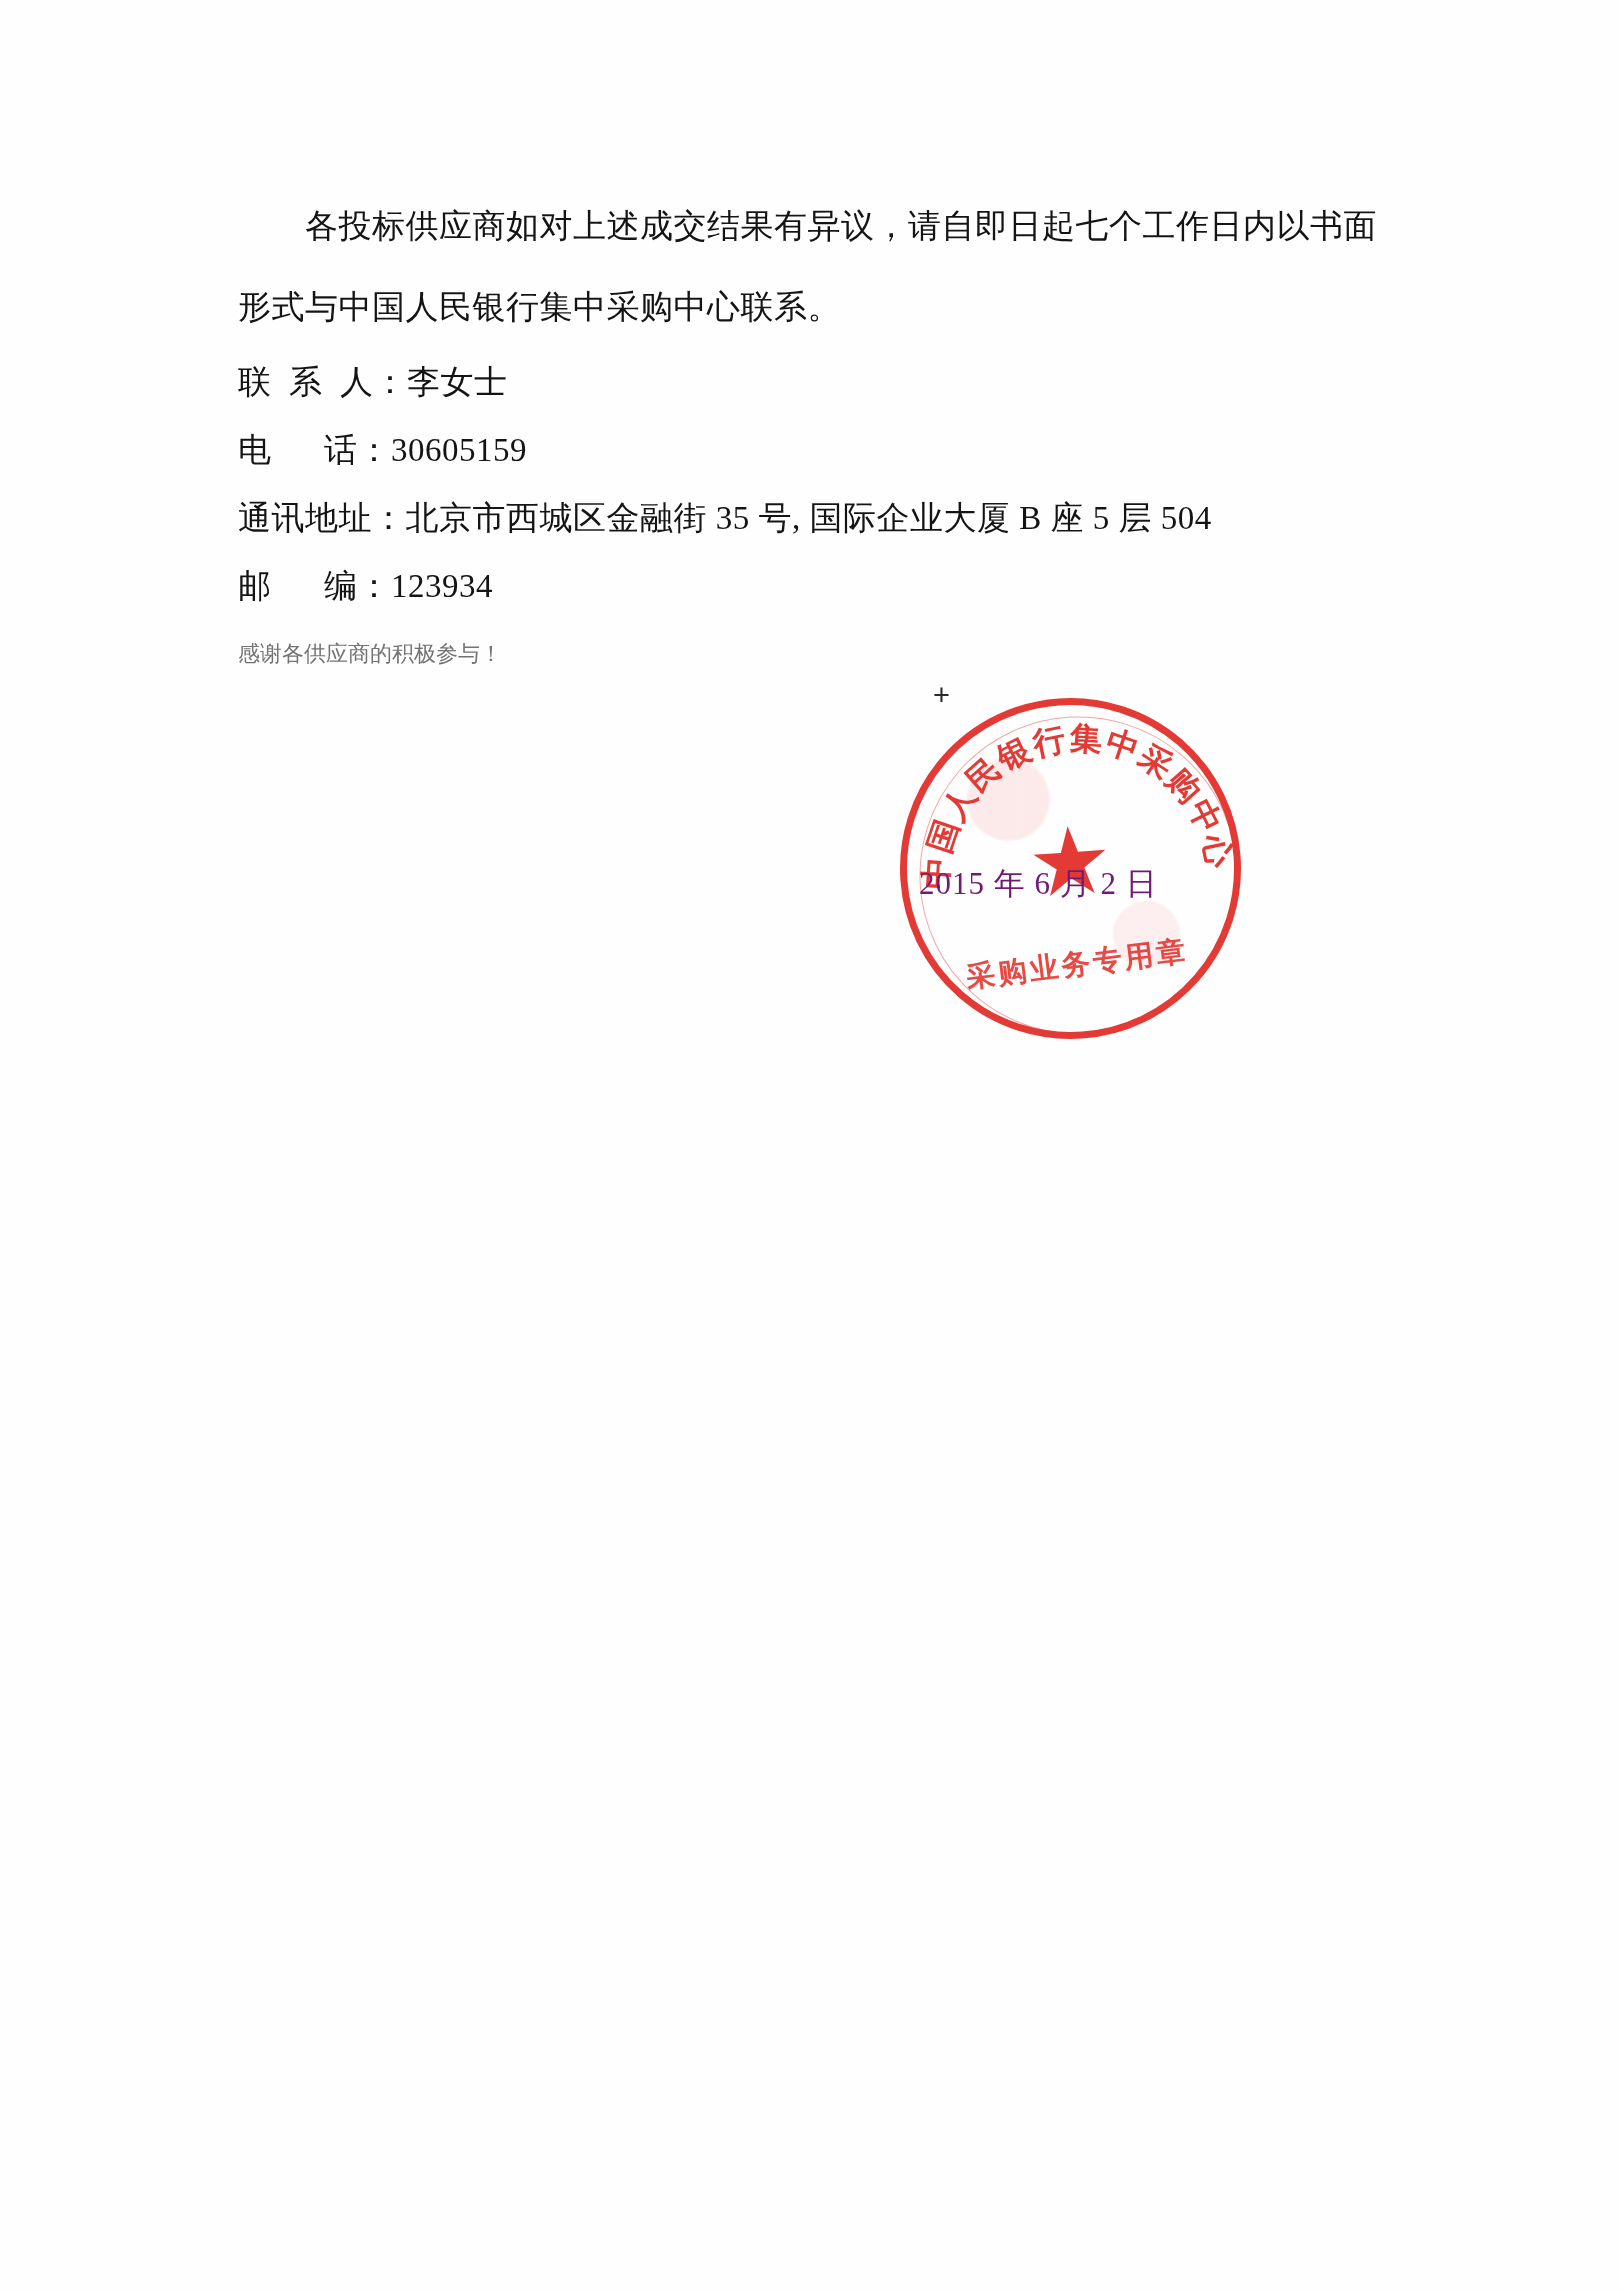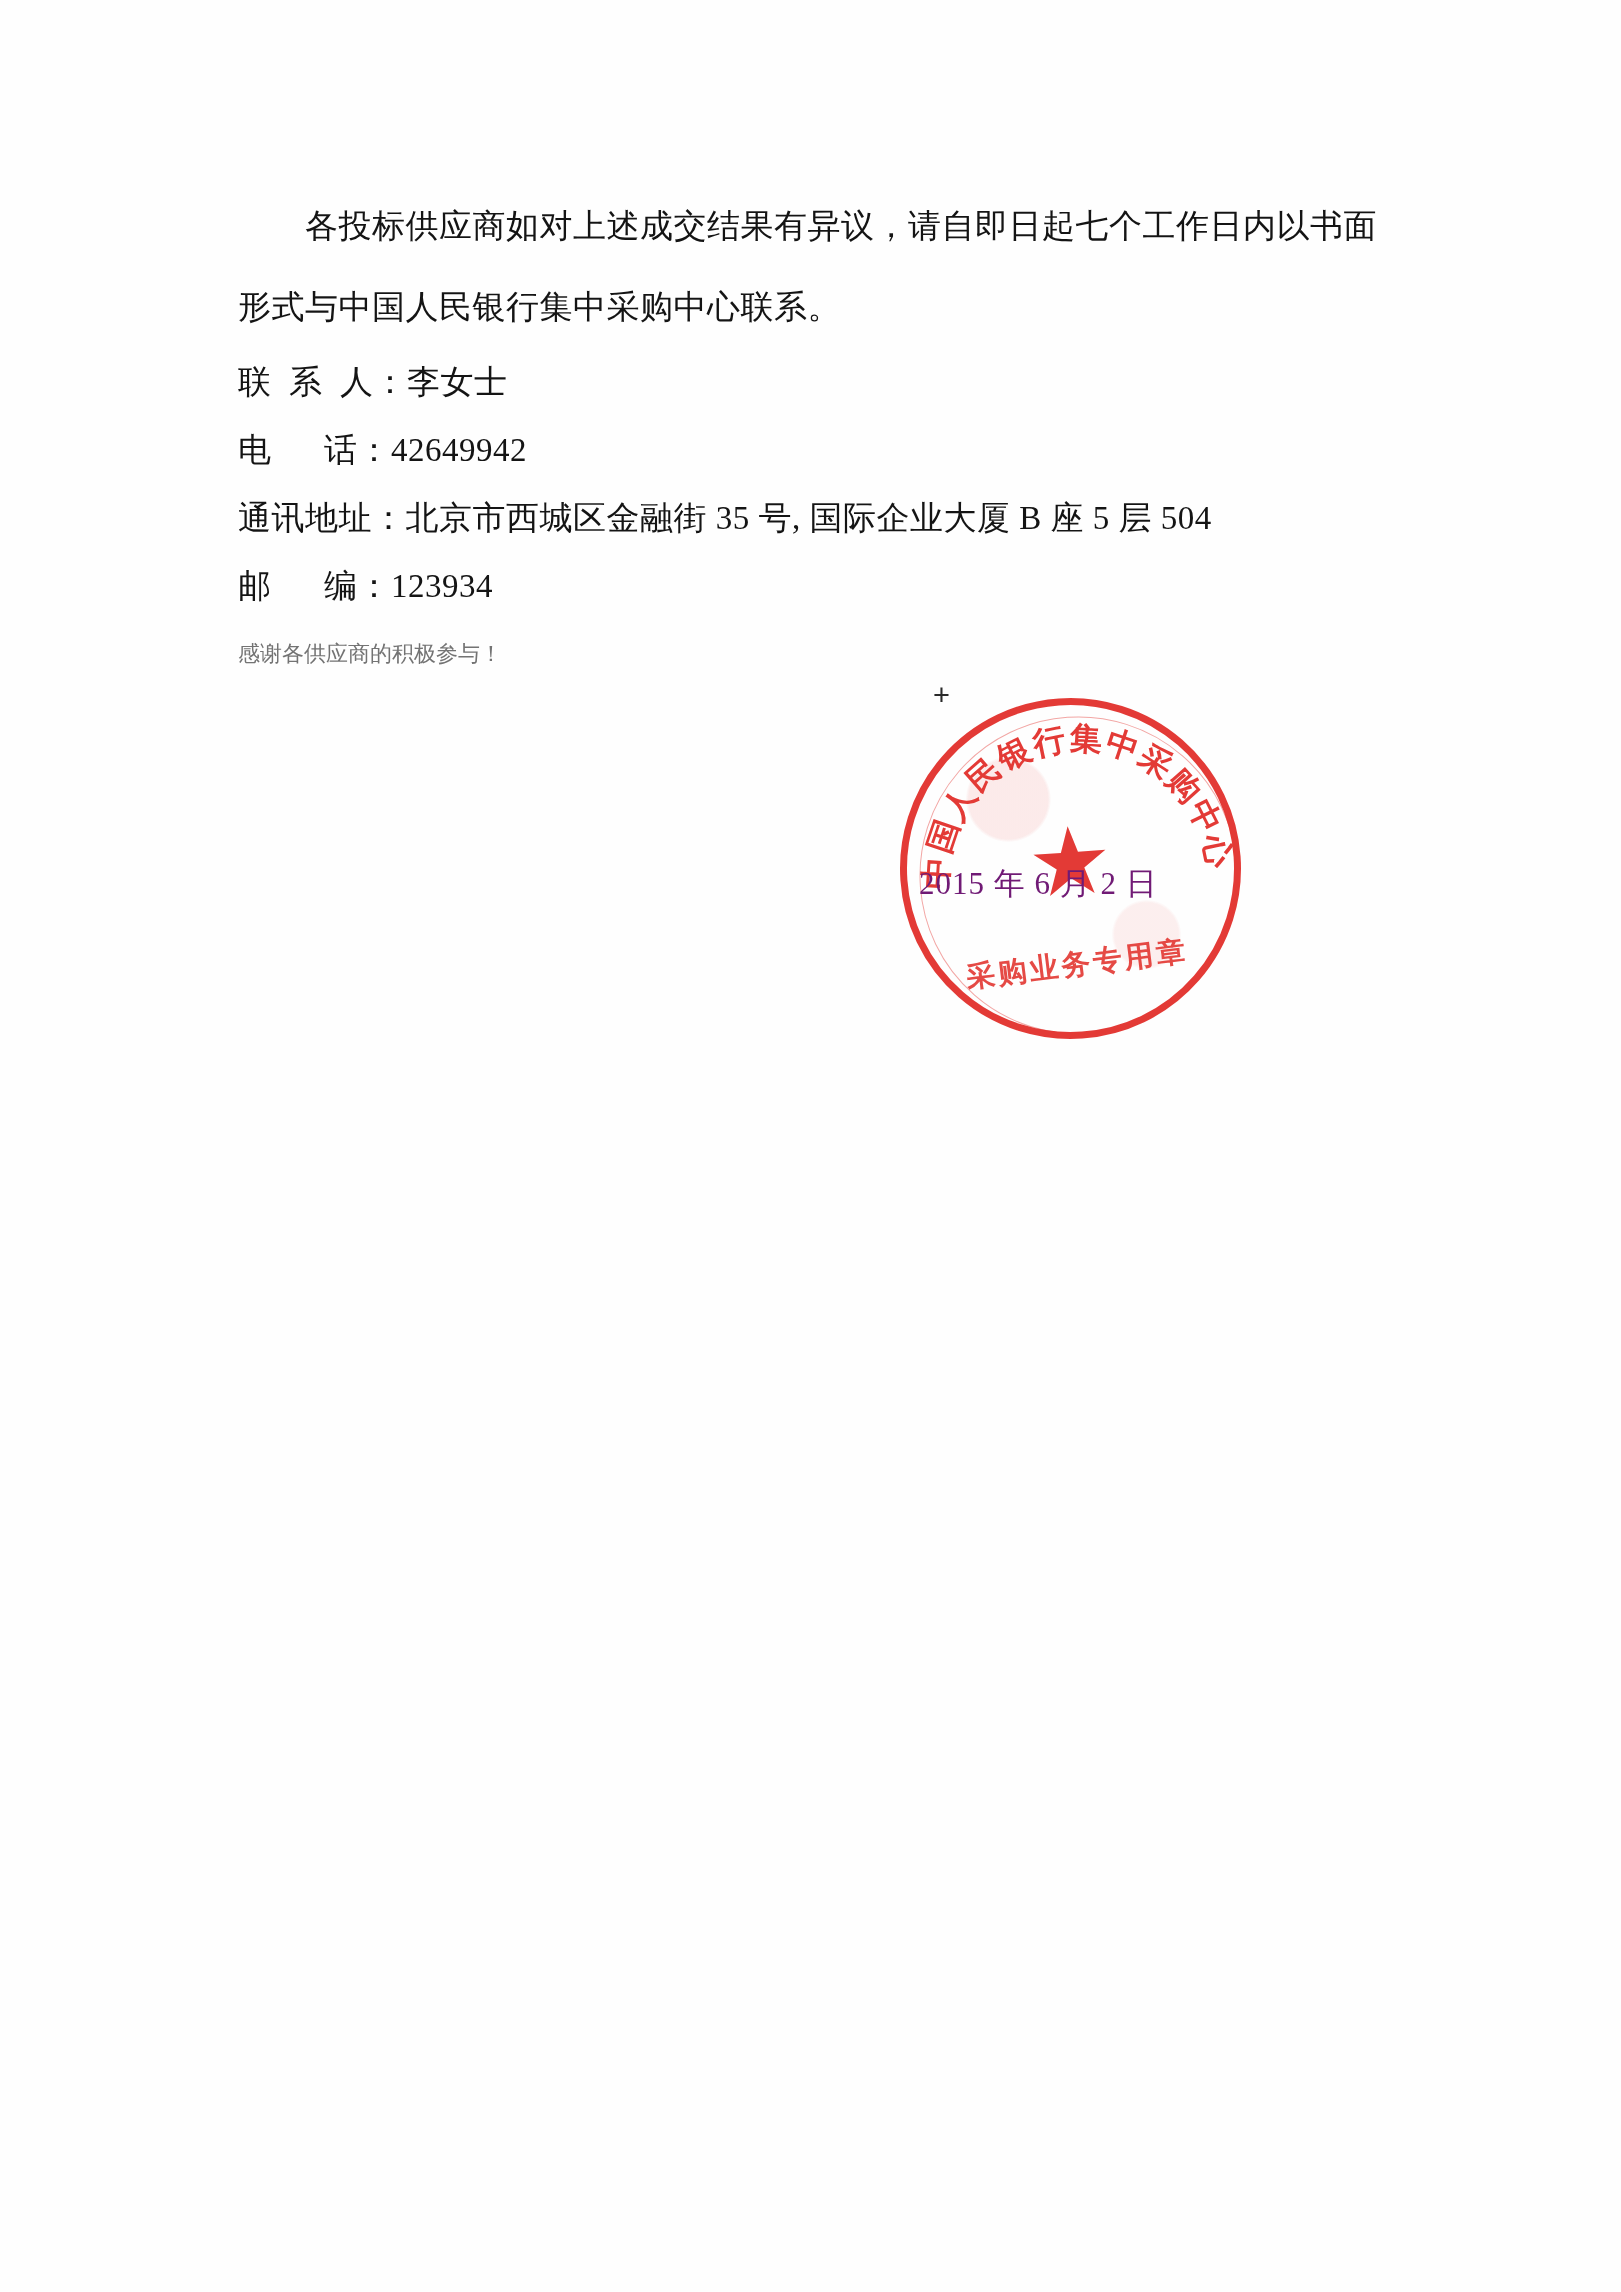--- a/index.html
+++ b/index.html
@@ -144,21 +144,21 @@
 
 <div class="page">
 
   <div class="doc-body">
 
 
     <div class="para">各投标供应商如对上述成交结果有异议，请自即日起七个工作日内以书面形式与中国人民银行集中采购中心联系。</div>
 
     <div class="line"><span>联  系  人：</span><span>李女士</span></div>
 
-    <div class="line"><span>电      话：</span><span>42649942</span></div>
+    <div class="line"><span>电      话：</span><span>30605159</span></div>
 
 
     <div class="line"><span>通讯地址：</span><span>北京市西城区金融街 35 号, 国际企业大厦 B 座 5 层 504</span></div>
 
     <div class="line"><span>邮      编：</span><span>123934</span></div>
 
     <div class="thanks">感谢各供应商的积极参与！</div>
 
   </div>
 

